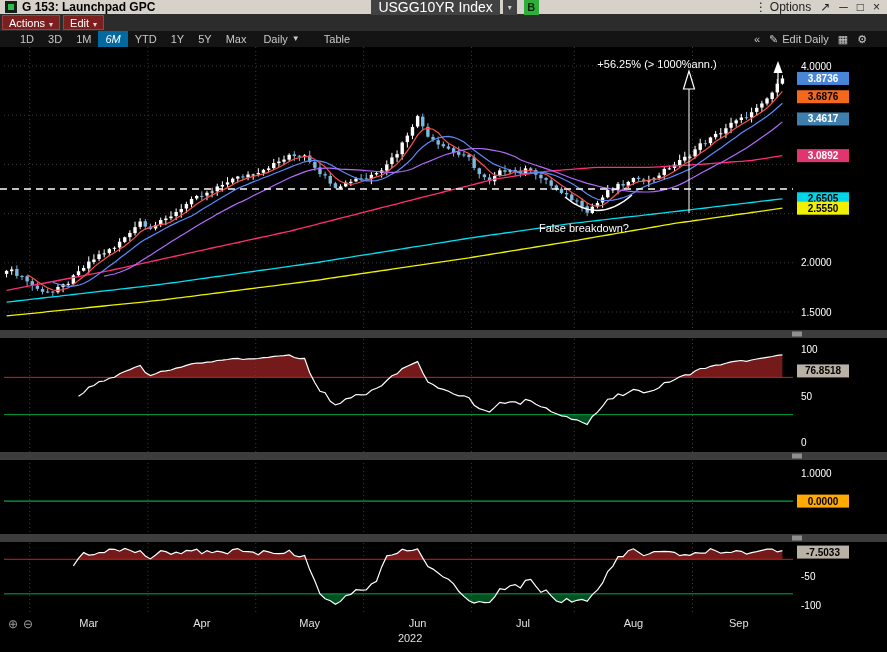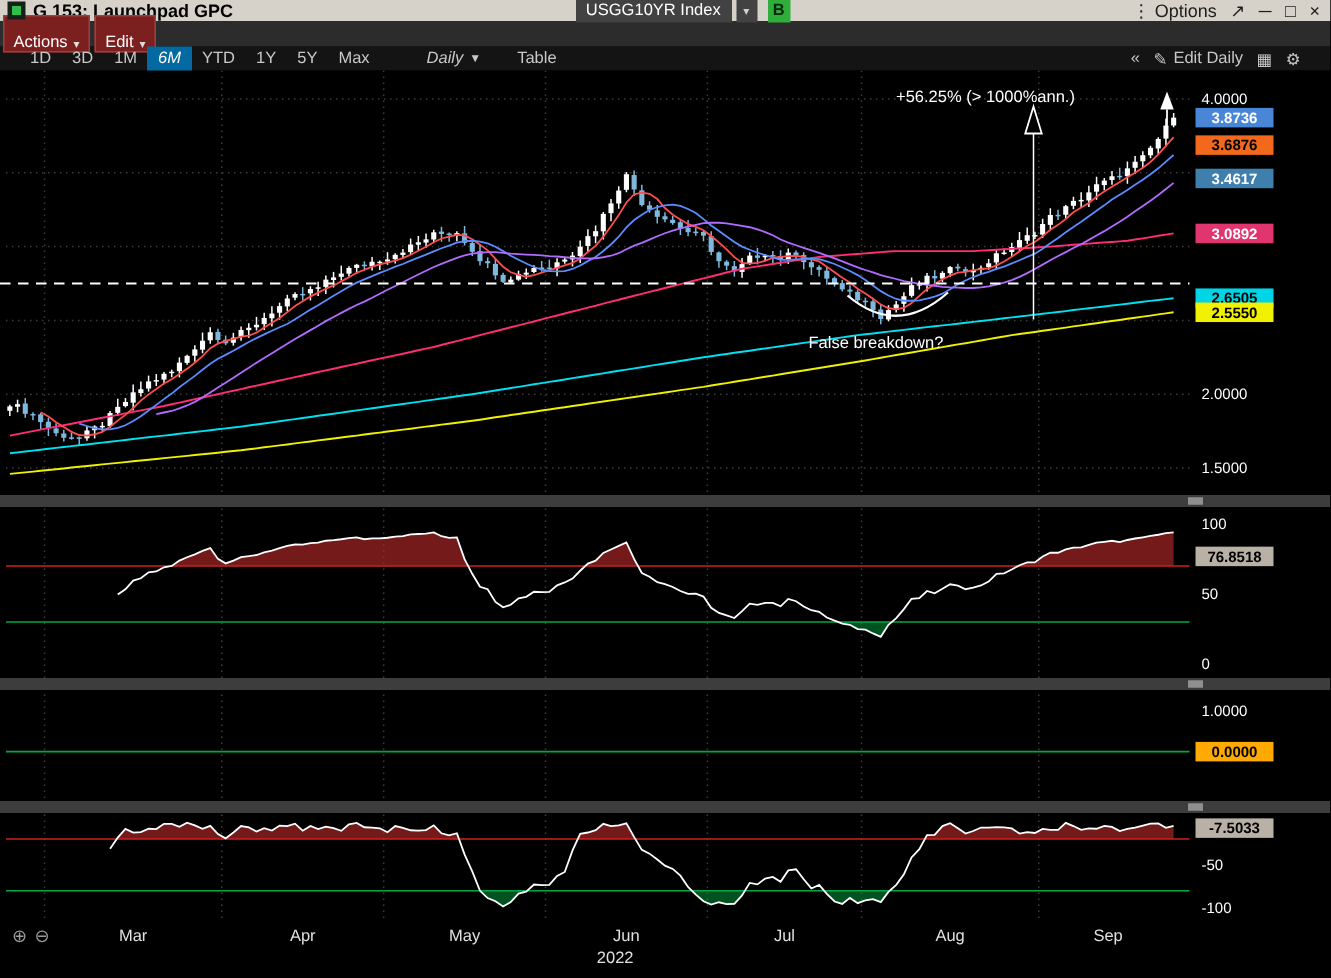--- a/index.html
+++ b/index.html
@@ -5,35 +5,35 @@
   html,body{margin:0;padding:0;background:#000;width:887px;height:652px;overflow:hidden;
     font-family:"Liberation Sans",sans-serif;}
   *{box-sizing:border-box;}
   
   .titlebar{height:14px;background:#d6d2ca;display:flex;align-items:center;padding:0 5px;font-size:12px;color:#000;}
   .app-icon{width:12px;height:12px;background:#16211c;position:relative;flex:0 0 auto;margin-right:5px;}
   .app-icon::after{content:"";position:absolute;left:3px;top:3px;right:3px;bottom:3px;background:#2fbf4a;}
   .title-text{font-weight:bold;white-space:nowrap;}
   .tb-spacer{flex:1;}
   .tb-center{display:flex;align-items:center;gap:3px;}
-  .sec-field{background:#424242;color:#fff;height:15px;line-height:15px;padding:0 7px;font-size:11px;min-width:104px;white-space:nowrap;}
+  .sec-field{background:#424242;color:#fff;height:15px;line-height:15px;padding:0 7px;font-size:14px;min-width:104px;white-space:nowrap;}
   .sec-drop{background:#424242;color:#cfcfcf;height:15px;width:14px;font-size:8px;display:flex;align-items:center;justify-content:center;cursor:pointer;}
   .b-btn{background:#2fae3c;color:#03290a;height:15px;width:15px;margin-left:4px;font-weight:bold;font-size:11px;display:flex;align-items:center;justify-content:center;cursor:pointer;}
   .tb-right{display:flex;align-items:center;gap:9px;font-size:12px;color:#1d1d1d;padding-right:2px;white-space:nowrap;}
   .tb-right .glyph{cursor:pointer;font-size:12px;}
   .options-wrap{display:flex;align-items:center;gap:3px;cursor:pointer;}
   
   .menubar{height:17px;background:#2c2c2c;display:flex;align-items:center;gap:3px;padding:0 2px;}
-  .menu-btn{background:#7c1f1f;border:1px solid #9a4040;color:#fff;font-size:11px;height:25px;padding:0 6px;display:flex;align-items:flex-end;gap:4px;cursor:pointer;}
+  .menu-btn{background:#7c1f1f;border:1px solid #9a4040;color:#fff;font-size:11px;height:15px;padding:0 6px;display:flex;align-items:flex-end;gap:4px;cursor:pointer;}
   .menu-btn .caret{font-size:8px;color:#ddd;}
   
   .tabbar{height:16px;background:#141414;display:flex;align-items:center;font-size:11px;color:#c8c8c8;padding:0 13px;}
   .tab{padding:0 7px;height:16px;line-height:16px;cursor:pointer;white-space:nowrap;}
   .tab.active{background:#0369a1;color:#fff;font-style:italic;}
-  .freq{margin-left:24px;display:flex;align-items:center;gap:4px;font-style:italic;}
+  .freq{margin-left:3px;display:flex;align-items:center;gap:4px;}
   .freq .caret{font-size:8px;}
   .table-tab{margin-left:10px;}
   .tabbar-right{margin-left:auto;display:flex;align-items:center;gap:9px;padding-right:7px;}
   .tabbar-right .glyph{cursor:pointer;}
   .edit-chart{display:flex;align-items:center;gap:4px;cursor:pointer;}
   
   #chart-svg{display:block;background:#000;}
   text{font-family:"Liberation Sans",sans-serif;}
 </style>
 </head>

